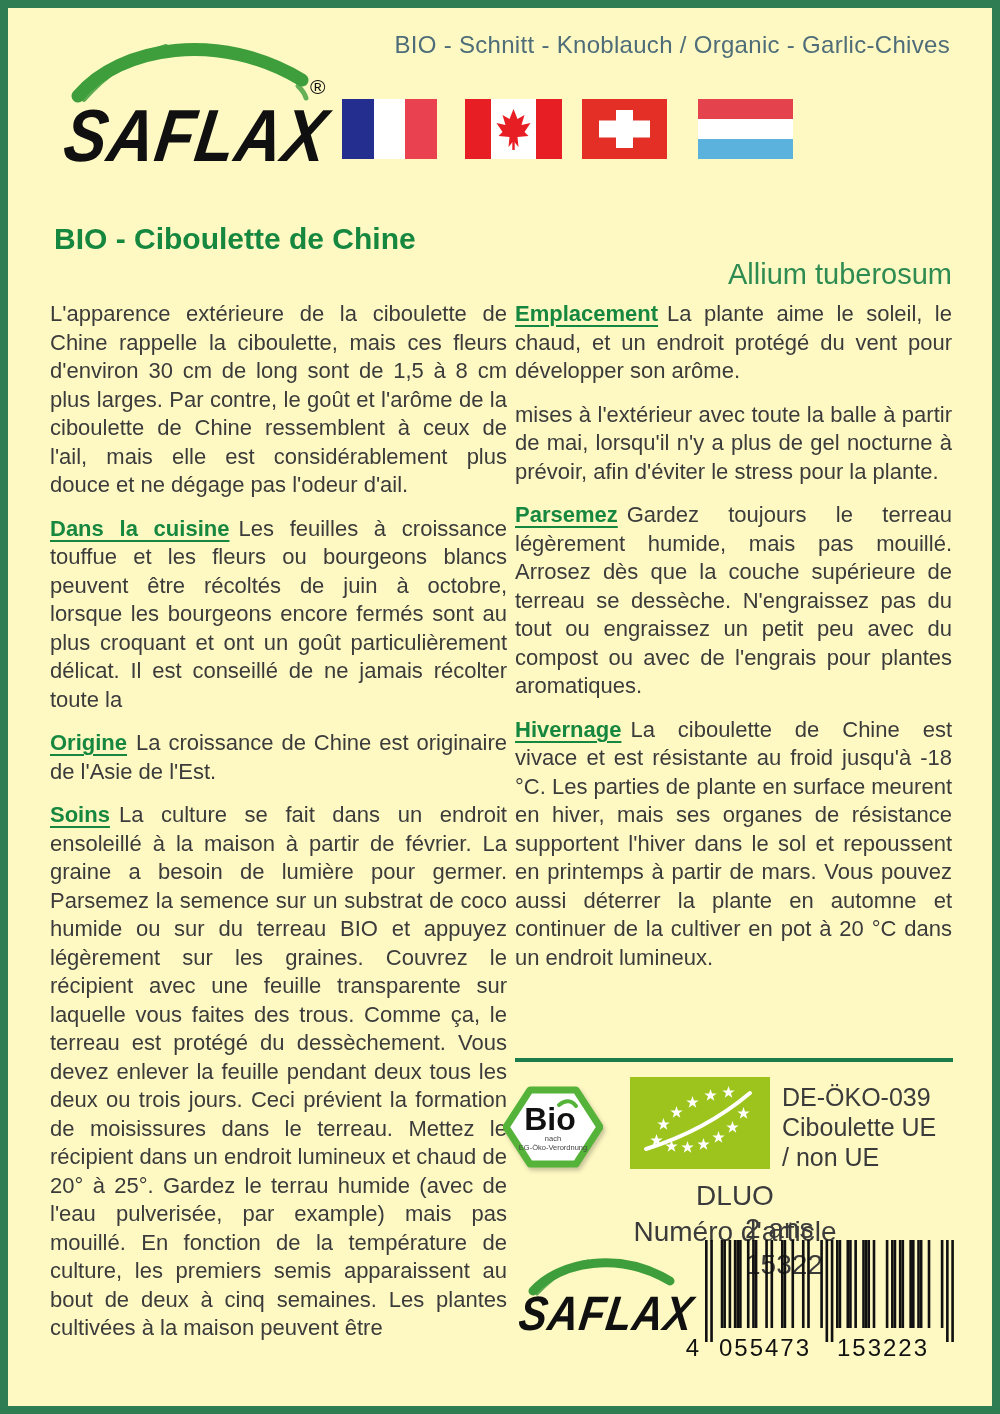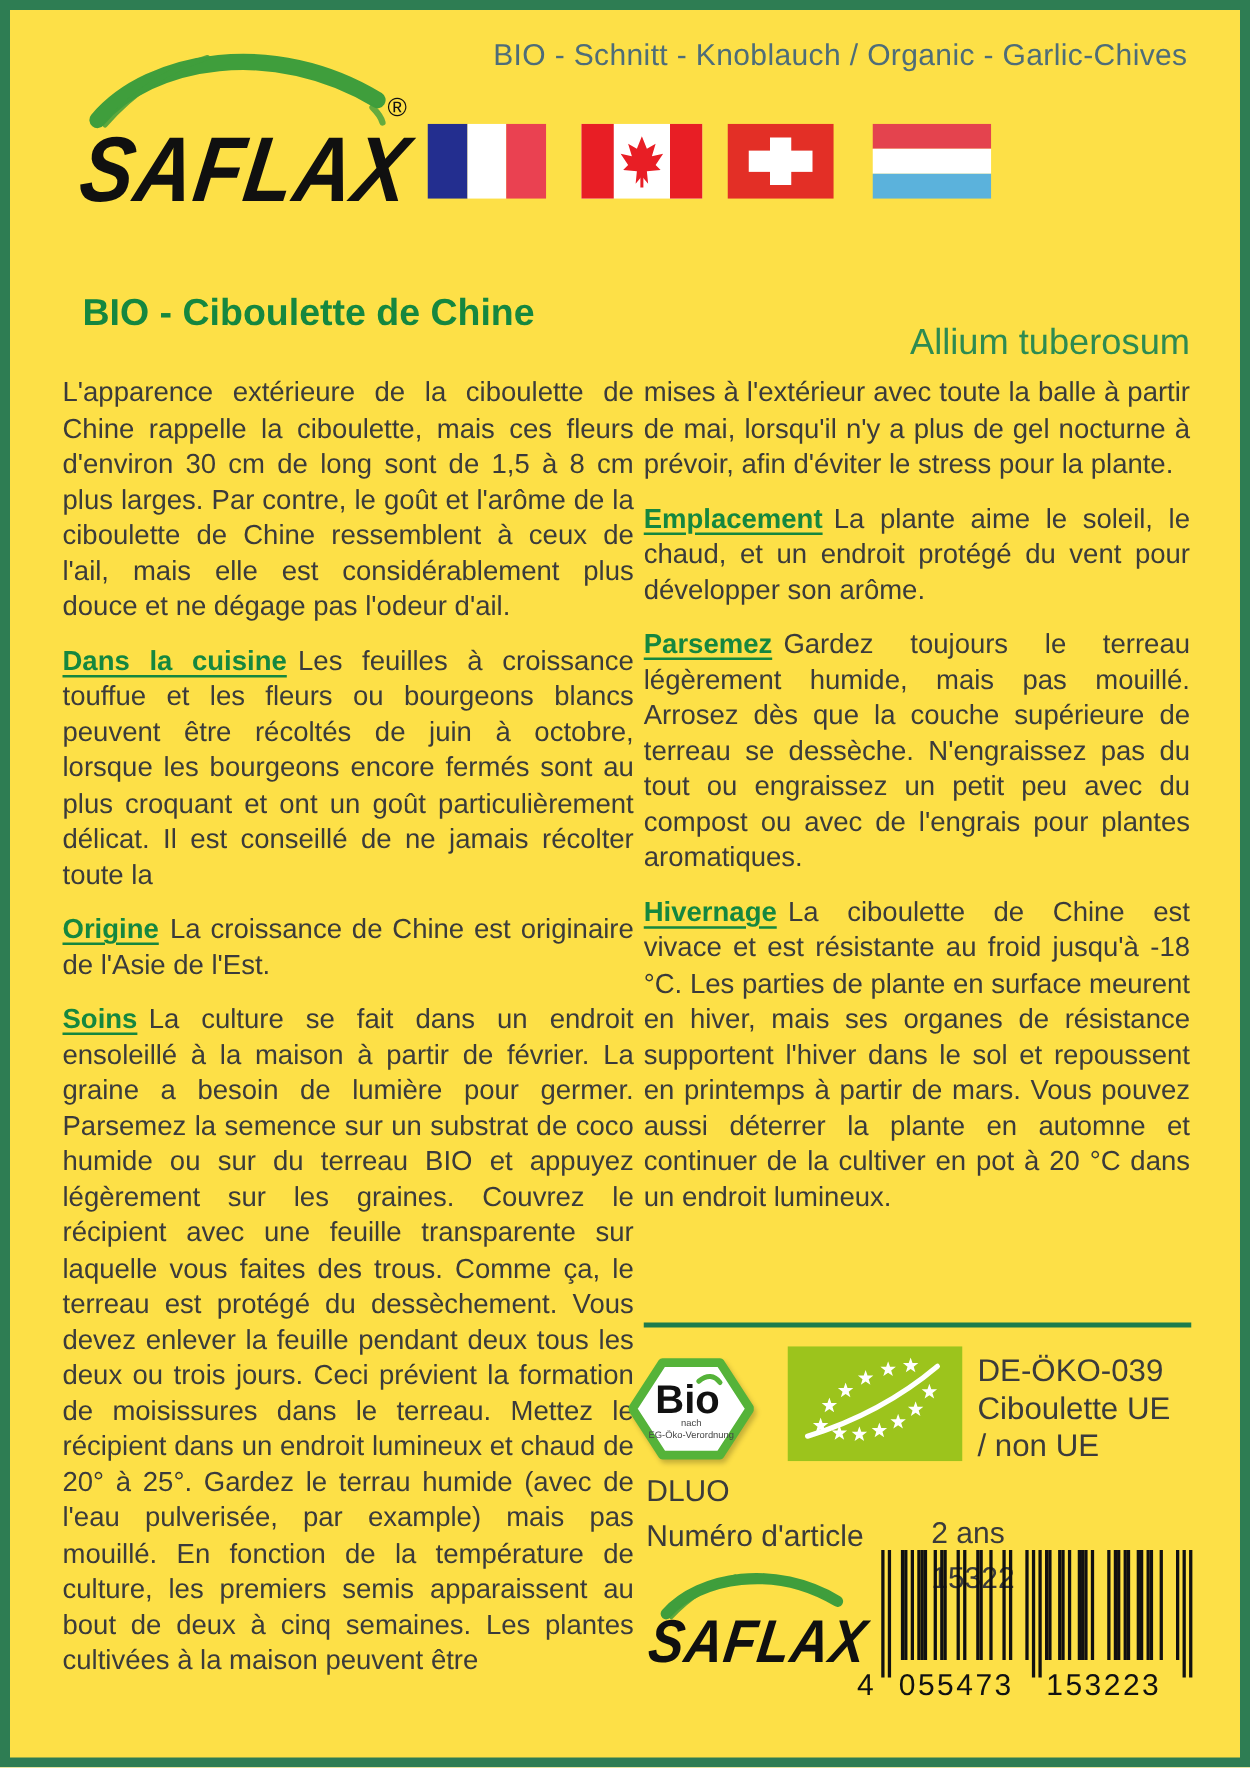--- a/index.html
+++ b/index.html
@@ -1,54 +1,54 @@
 <!DOCTYPE html>
 <html><head>
 <meta charset="utf-8">
 <style>
   html,body{margin:0;padding:0;background:#fff;}
   .page{
-    position:relative;width:1000px;height:1414px;background:#fde047;
+    position:relative;width:1000px;height:1414px;background:#fef9c3;
     font-family:"Liberation Sans","DejaVu Sans",sans-serif;overflow:hidden;
   }
   .frame{position:absolute;inset:0;border:8px solid #2e7d53;pointer-events:none;z-index:50;}
 
   
   .header-line{position:absolute;top:31px;right:50px;font-size:24px;color:#4e6d79;letter-spacing:.3px;white-space:nowrap;}
   .logo{position:absolute;}
   .logo-big{left:52px;top:20px;width:280px;height:155px;}
   .logo-big .arc{position:absolute;left:18px;top:8px;}
   .logo-big .reg{position:absolute;left:258px;top:55px;font-size:21px;color:#111;}
   .logo-word{position:absolute;color:#101010;font-weight:bold;font-style:italic;letter-spacing:1px;transform:skewX(-8deg) scaleY(1.15);transform-origin:left bottom;white-space:nowrap;}
   .logo-big .logo-word{left:8px;top:88px;font-size:64px;line-height:1;}
   .logo-small{left:512px;top:1243px;width:180px;height:110px;}
   .logo-small .arc{position:absolute;left:16px;top:8px;}
   .logo-small .logo-word{left:4px;top:53px;font-size:42px;line-height:1;}
 
   .flags{position:absolute;top:99px;left:342px;height:60px;}
   .flag{position:absolute;top:0;}
 
   
-  .title{position:absolute;left:50px;top:218px;font-size:30px;font-weight:bold;color:#15873f;margin:16px;}
+  .title{position:absolute;left:50px;top:218px;font-size:30px;font-weight:bold;color:#15873f;margin:4px;}
   .latin{position:absolute;left:515px;top:258px;width:437px;text-align:right;font-size:29px;color:#2e8b51;}
 
   
   .col{position:absolute;top:300px;font-size:22px;line-height:28.5px;color:#3b3b3b;text-align:justify;}
   .col-left{left:50px;width:457px;}
   .col-right{left:515px;width:437px;}
   .col p{margin:0 0 15px 0;}
   .p-head{color:#15873f;font-weight:bold;text-decoration:underline;text-decoration-thickness:2px;text-underline-offset:4px;margin-right:9px;}
   .p-head:empty{display:none;}
 
   
   .sep{position:absolute;left:515px;top:1058px;width:438px;height:4px;background:#1d7c4c;}
   .bio-seal{position:absolute;left:503px;top:1077px;filter:drop-shadow(2px 3px 2px rgba(0,0,0,.22));}
   .eu-logo{position:absolute;left:630px;top:1077px;}
   .eu-text{position:absolute;left:782px;top:1082px;font-size:25px;line-height:30px;color:#3b3b3b;}
-  .kv{position:absolute;left:517px;top:1180px;width:436px;font-size:24px;color:#3b3b3b;}
+  .kv{position:absolute;left:517px;top:1180px;width:436px;font-size:28px;color:#3b3b3b;text-align:center;}
   .kv .row{position:relative;height:36px;}
   .kv .val{position:absolute;left:228px;top:0;margin-top:33px;}
 
   .barcode{position:absolute;left:683px;top:1240px;}
 </style>
 </head>
 <body>
 
 <div class="page">
 
@@ -95,22 +95,22 @@
   <div class="latin">Allium tuberosum</div>
 
   <div class="col col-left">
     <p><span>L'apparence extérieure de la ciboulette de Chine rappelle la ciboulette, mais ces fleurs d'environ 30 cm de long sont de 1,5 à 8 cm plus larges. Par contre, le goût et l'arôme de la ciboulette de Chine ressemblent à ceux de l'ail, mais elle est considérablement plus douce et ne dégage pas l'odeur d'ail.</span></p>
     <p><span class="p-head">Dans la cuisine</span><span>Les feuilles à croissance touffue et les fleurs ou bourgeons blancs peuvent être récoltés de juin à octobre, lorsque les bourgeons encore fermés sont au plus croquant et ont un goût particulièrement délicat. Il est conseillé de ne jamais récolter toute la</span></p>
     <p><span class="p-head">Origine</span><span>La croissance de Chine est originaire de l'Asie de l'Est.</span></p>
     <p><span class="p-head">Soins</span><span>La culture se fait dans un endroit ensoleillé à la maison à partir de février. La graine a besoin de lumière pour germer. Parsemez la semence sur un substrat de coco humide ou sur du terreau BIO et appuyez légèrement sur les graines. Couvrez le récipient avec une feuille transparente sur laquelle vous faites des trous. Comme ça, le terreau est protégé du dessèchement. Vous devez enlever la feuille pendant deux tous les deux ou trois jours. Ceci prévient la formation de moisissures dans le terreau. Mettez le récipient dans un endroit lumineux et chaud de 20° à 25°. Gardez le terrau humide (avec de l'eau pulverisée, par example) mais pas mouillé. En fonction de la température de culture, les premiers semis apparaissent au bout de deux à cinq semaines. Les plantes cultivées à la maison peuvent être</span></p>
   </div>
 
   <div class="col col-right">
+    <p><span class="p-head">Emplacement</span><span>La plante aime le soleil, le chaud, et un endroit protégé du vent pour développer son arôme.</span></p>
     <p><span>mises à l'extérieur avec toute la balle à partir de mai, lorsqu'il n'y a plus de gel nocturne à prévoir, afin d'éviter le stress pour la plante.</span></p>
-    <p><span class="p-head">Emplacement</span><span>La plante aime le soleil, le chaud, et un endroit protégé du vent pour développer son arôme.</span></p>
     <p><span class="p-head">Parsemez</span><span>Gardez toujours le terreau légèrement humide, mais pas mouillé. Arrosez dès que la couche supérieure de terreau se dessèche. N'engraissez pas du tout ou engraissez un petit peu avec du compost ou avec de l'engrais pour plantes aromatiques.</span></p>
     <p><span class="p-head">Hivernage</span><span>La ciboulette de Chine est vivace et est résistante au froid jusqu'à -18 °C. Les parties de plante en surface meurent en hiver, mais ses organes de résistance supportent l'hiver dans le sol et repoussent en printemps à partir de mars. Vous pouvez aussi déterrer la plante en automne et continuer de la cultiver en pot à 20 °C dans un endroit lumineux.</span></p>
   </div>
 
   <div class="sep"></div>
 
   <svg class="bio-seal" width="100" height="100" viewBox="0 0 100 100">
     <polygon points="3,50 27,13 73,13 97,50 73,87 27,87" fill="#ffffff" stroke="#55b339" stroke-width="7" stroke-linejoin="round"></polygon>
     <text x="47" y="53" text-anchor="middle" font-size="32" font-weight="bold" fill="#111">Bio</text>
     <path d="M56 28 Q 66 20 73 29" fill="none" stroke="#55b339" stroke-width="4" stroke-linecap="round"></path>

